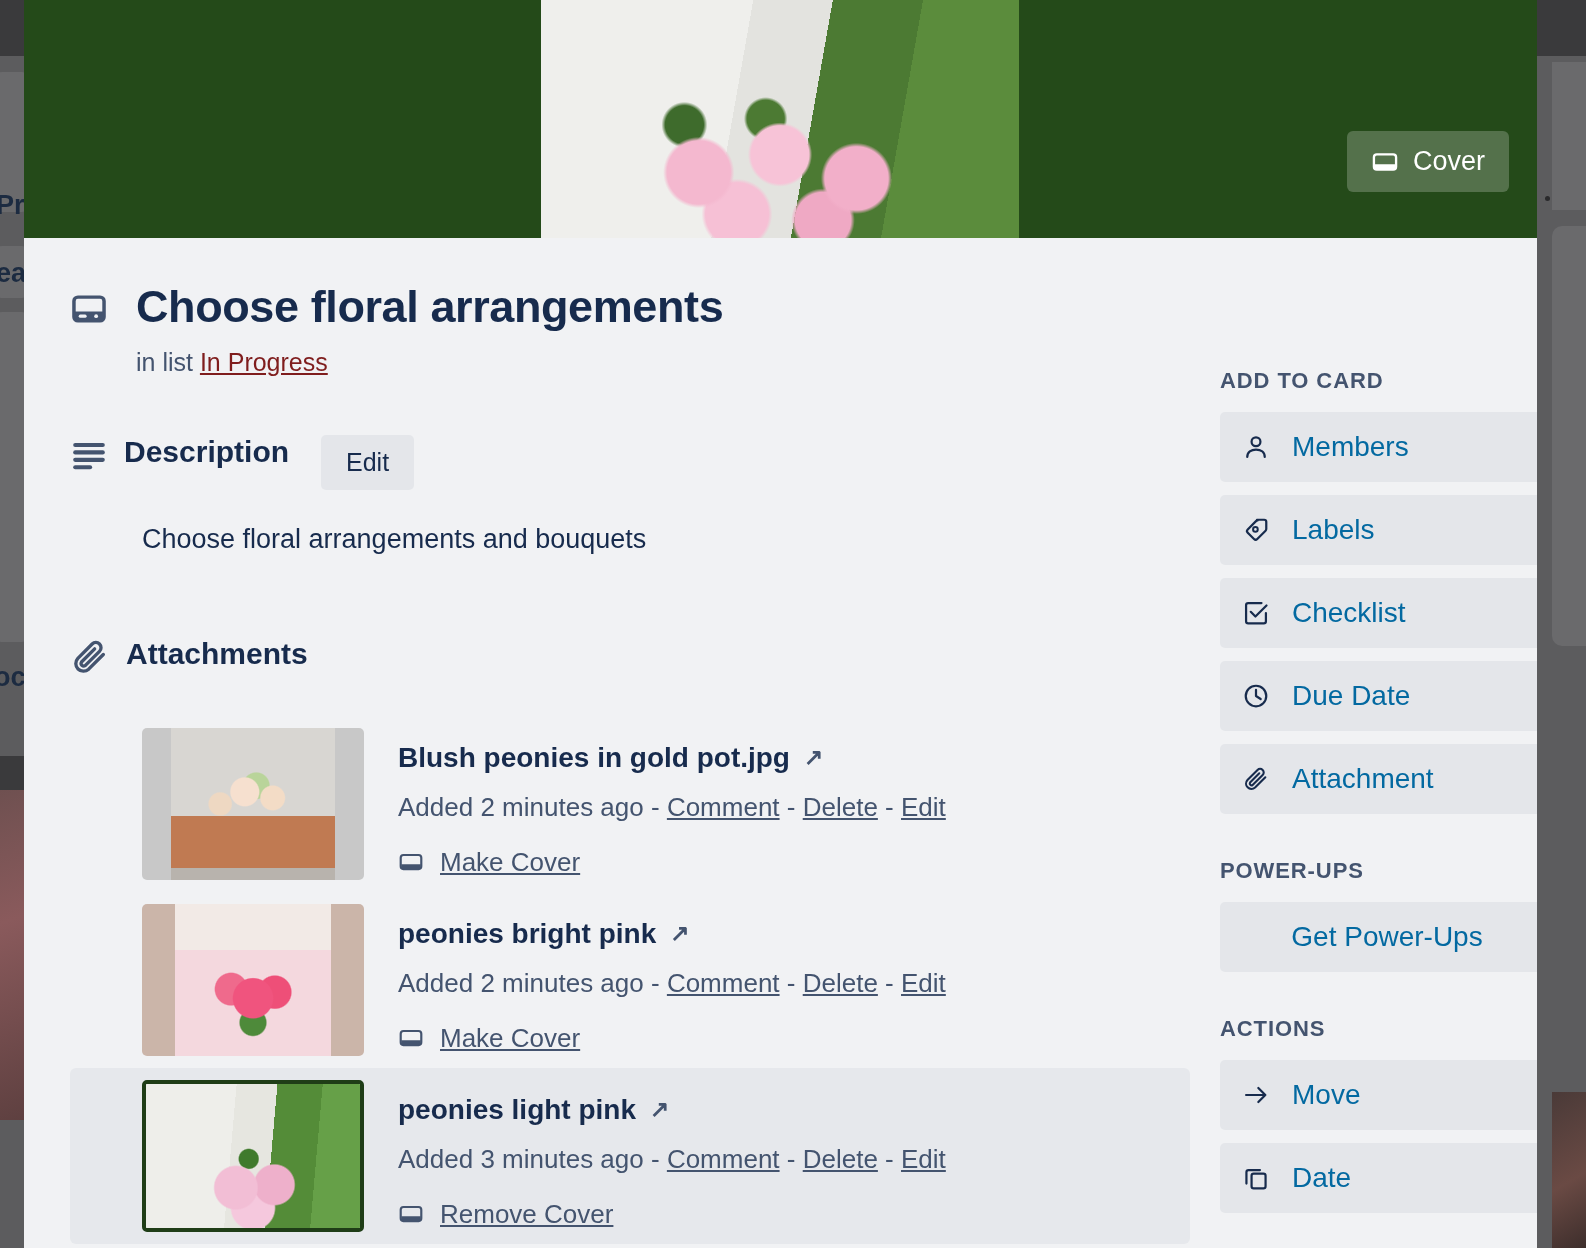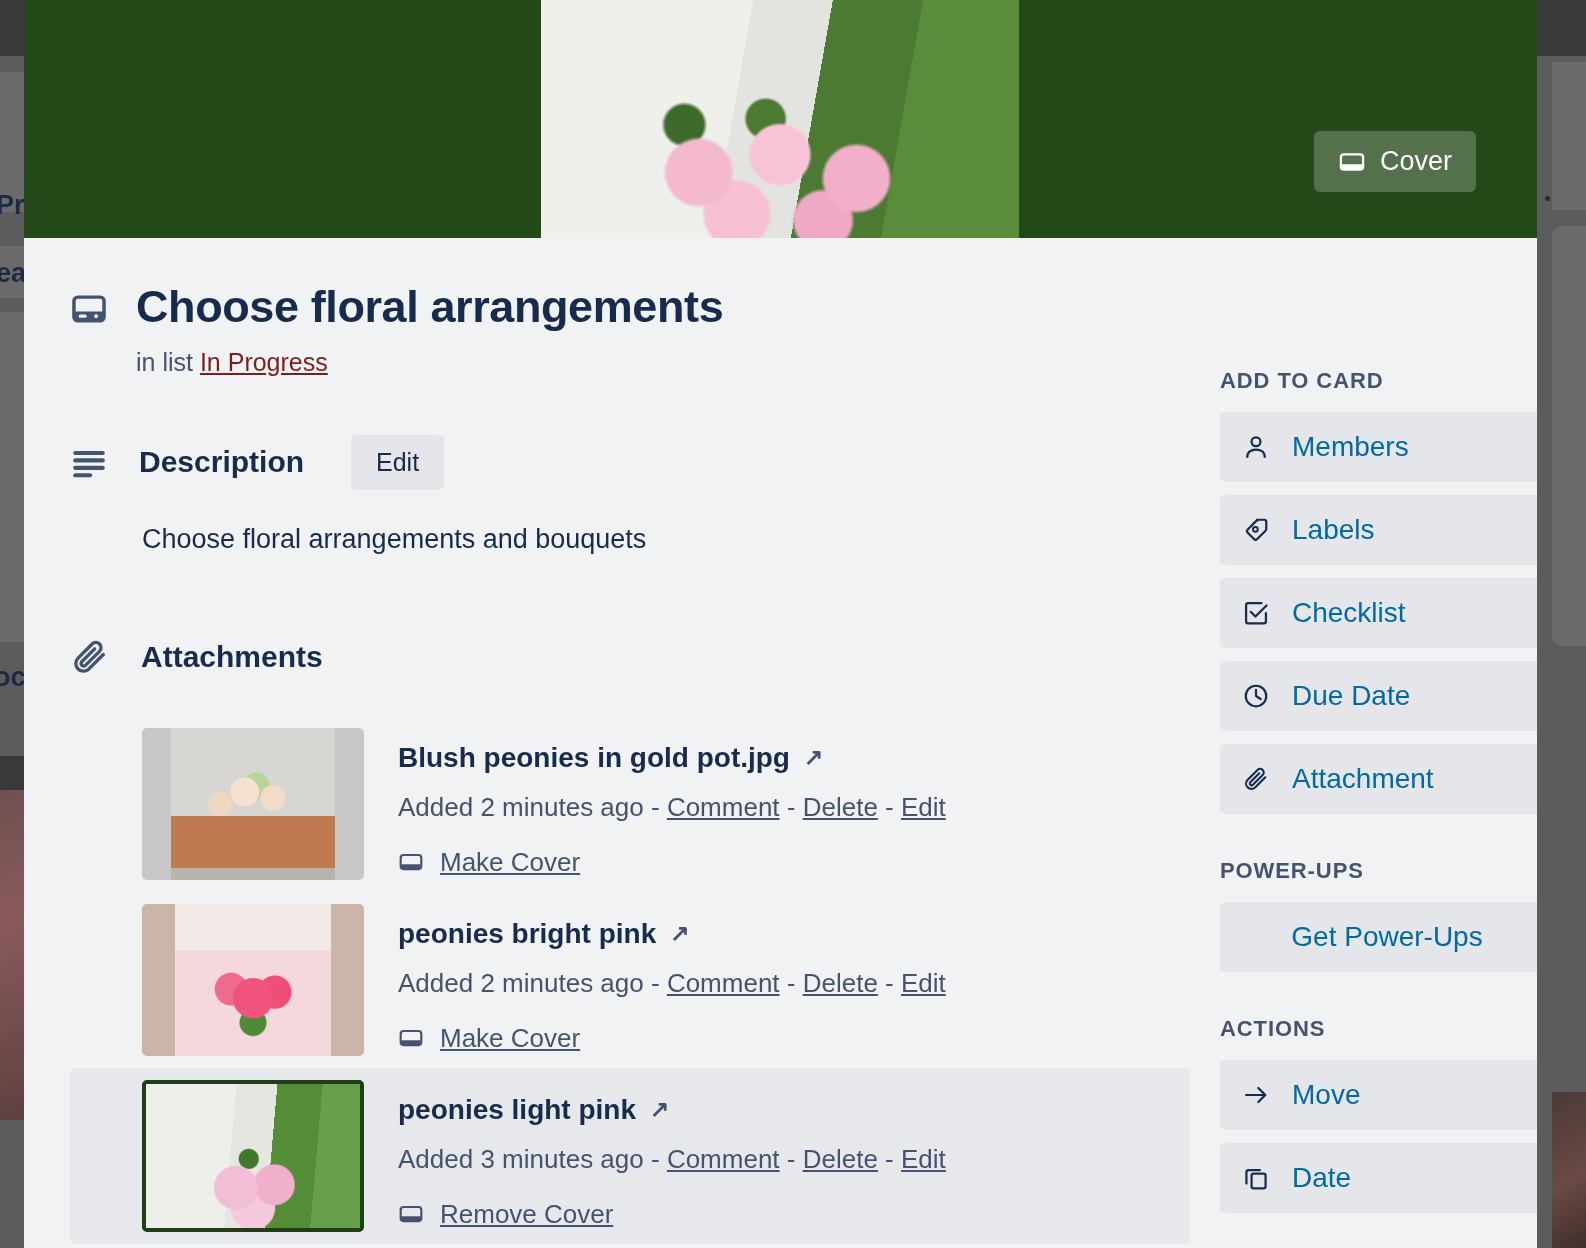--- a/index.html
+++ b/index.html
@@ -72,21 +72,21 @@
       radial-gradient(circle at 50% 72%, #f7c3d7 0 9%, transparent 10%),
       radial-gradient(circle at 66% 80%, #f2afc9 0 8%, transparent 9%),
       radial-gradient(circle at 41% 92%, #f6c0d5 0 8%, transparent 9%),
       radial-gradient(circle at 59% 94%, #efa9c4 0 7%, transparent 8%),
       radial-gradient(circle at 47% 60%, #4c7a33 0 6%, transparent 7%),
       radial-gradient(circle at 30% 62%, #3e6b2c 0 5%, transparent 6%),
       linear-gradient(100deg,#efefec 0 42%, #e3e3df 42% 57%, #4c7a33 57% 74%, #5b8c3c 74% 100%);
   }
   #cover-btn {
     position: absolute;
-    right: 61px; bottom: 46px;
+    right: 28px; bottom: 46px;
     display: flex; align-items: center; gap: 14px;
     padding: 15px 24px;
     background: rgba(255,255,255,0.22);
     border: none; border-radius: 6px;
     color: #ffffff;
     font-family: "Liberation Sans", sans-serif;
     font-size: 27px;
     cursor: pointer;
   }
 
@@ -113,21 +113,21 @@
     margin-top: 16px;
     font-size: 25px; color: #44546f;
   }
   #card-list-link {
     color: #7f1d1d; text-decoration: underline;
     cursor: pointer;
   }
 
   
   .section-head {
-    display: flex; align-items: center; gap: 31px;
+    display: flex; gap: 16px;
   }
   .section-title {
     font-size: 30px; font-weight: 700; color: #172b4d;
   }
   #desc-edit-btn {
     margin-left: 16px;
     padding: 13px 25px;
     background: #e4e6ea;
     border: none; border-radius: 5px;
     font-family: "Liberation Sans", sans-serif;

